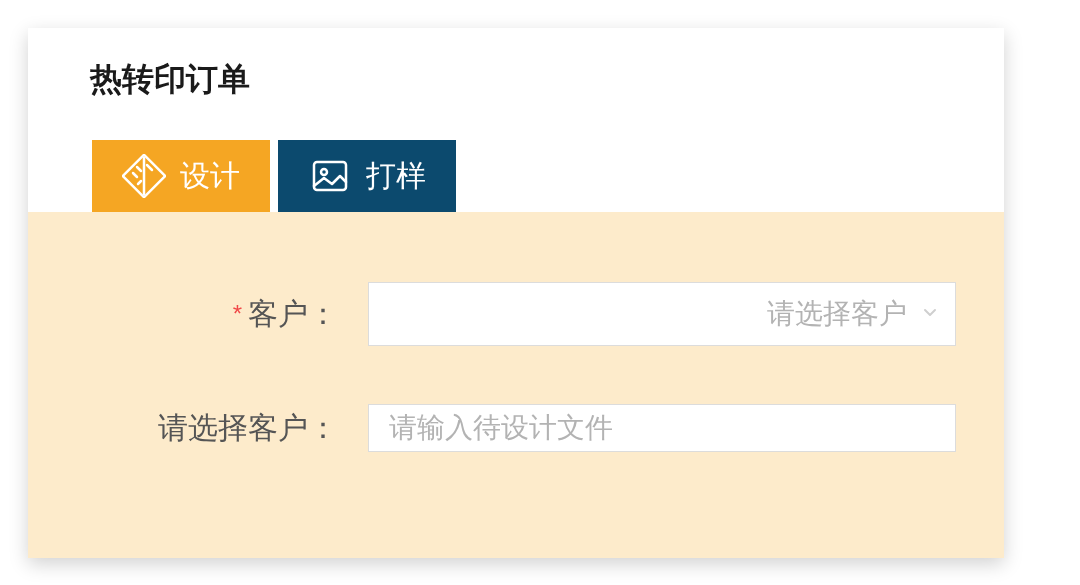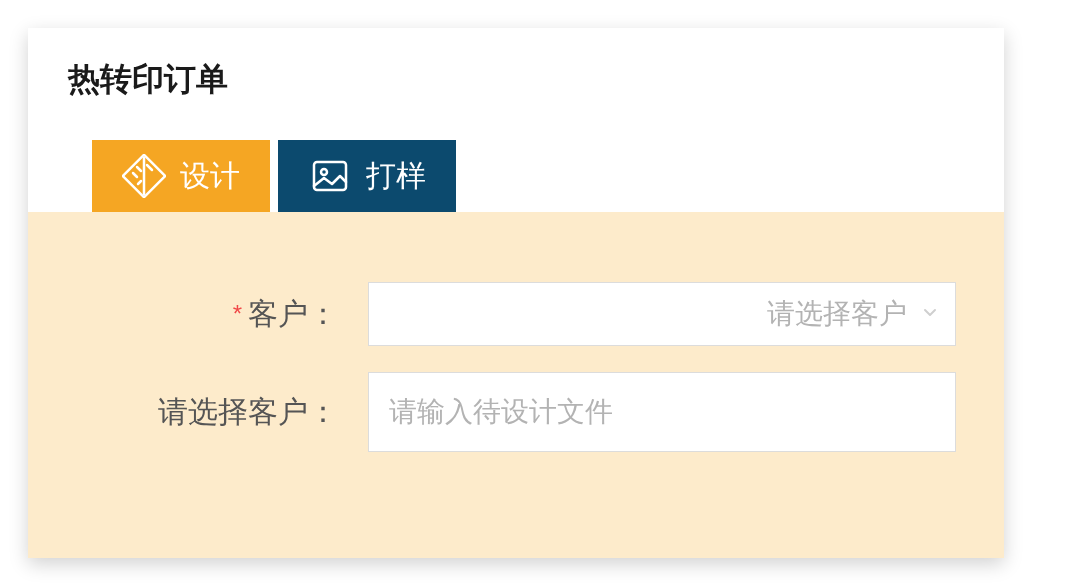--- a/index.html
+++ b/index.html
@@ -18,21 +18,21 @@
       box-shadow: 0 6px 18px rgba(0,0,0,0.18);
       width: 976px;
       height: 530px;
       padding-top: 30px;
       overflow: hidden;
     }
     .title {
       font-size: 32px;
       font-weight: 700;
       color: #1a1a1a;
-      padding-left: 40px;
+      padding-left: 62px;
       margin-bottom: 38px;
     }
     .tabs {
       display: flex;
       gap: 8px;
       padding-left: 40px;
     }
     .tab {
       display: inline-flex;
       align-items: center;
@@ -58,21 +58,21 @@
     }
     .tab svg { display: block; }
     .tab-content {
       background: #fdebcb;
       padding: 70px 40px 40px 40px;
       min-height: 400px;
     }
     .form-row {
       display: flex;
       align-items: center;
-      margin-bottom: 26px;
+      margin-bottom: 58px;
     }
     .label-col {
       flex: 0 0 300px;
       text-align: right;
       padding-right: 30px;
       font-size: 30px;
       color: #555555;
     }
     .required {
       color: #f04848;
@@ -102,21 +102,21 @@
     .select .chevron {
       position: absolute;
       right: 16px;
       top: 50%;
       transform: translateY(-50%);
       color: #cfcfcf;
     }
     .input {
       background: #ffffff;
       border: 1px solid #dcdcdc;
-      height: 80px;
+      height: 48px;
       display: flex;
       align-items: center;
       padding: 0 20px;
       justify-content: center;
     }
     .input input {
       border: none;
       outline: none;
       width: 100%;
       font-size: 28px;

